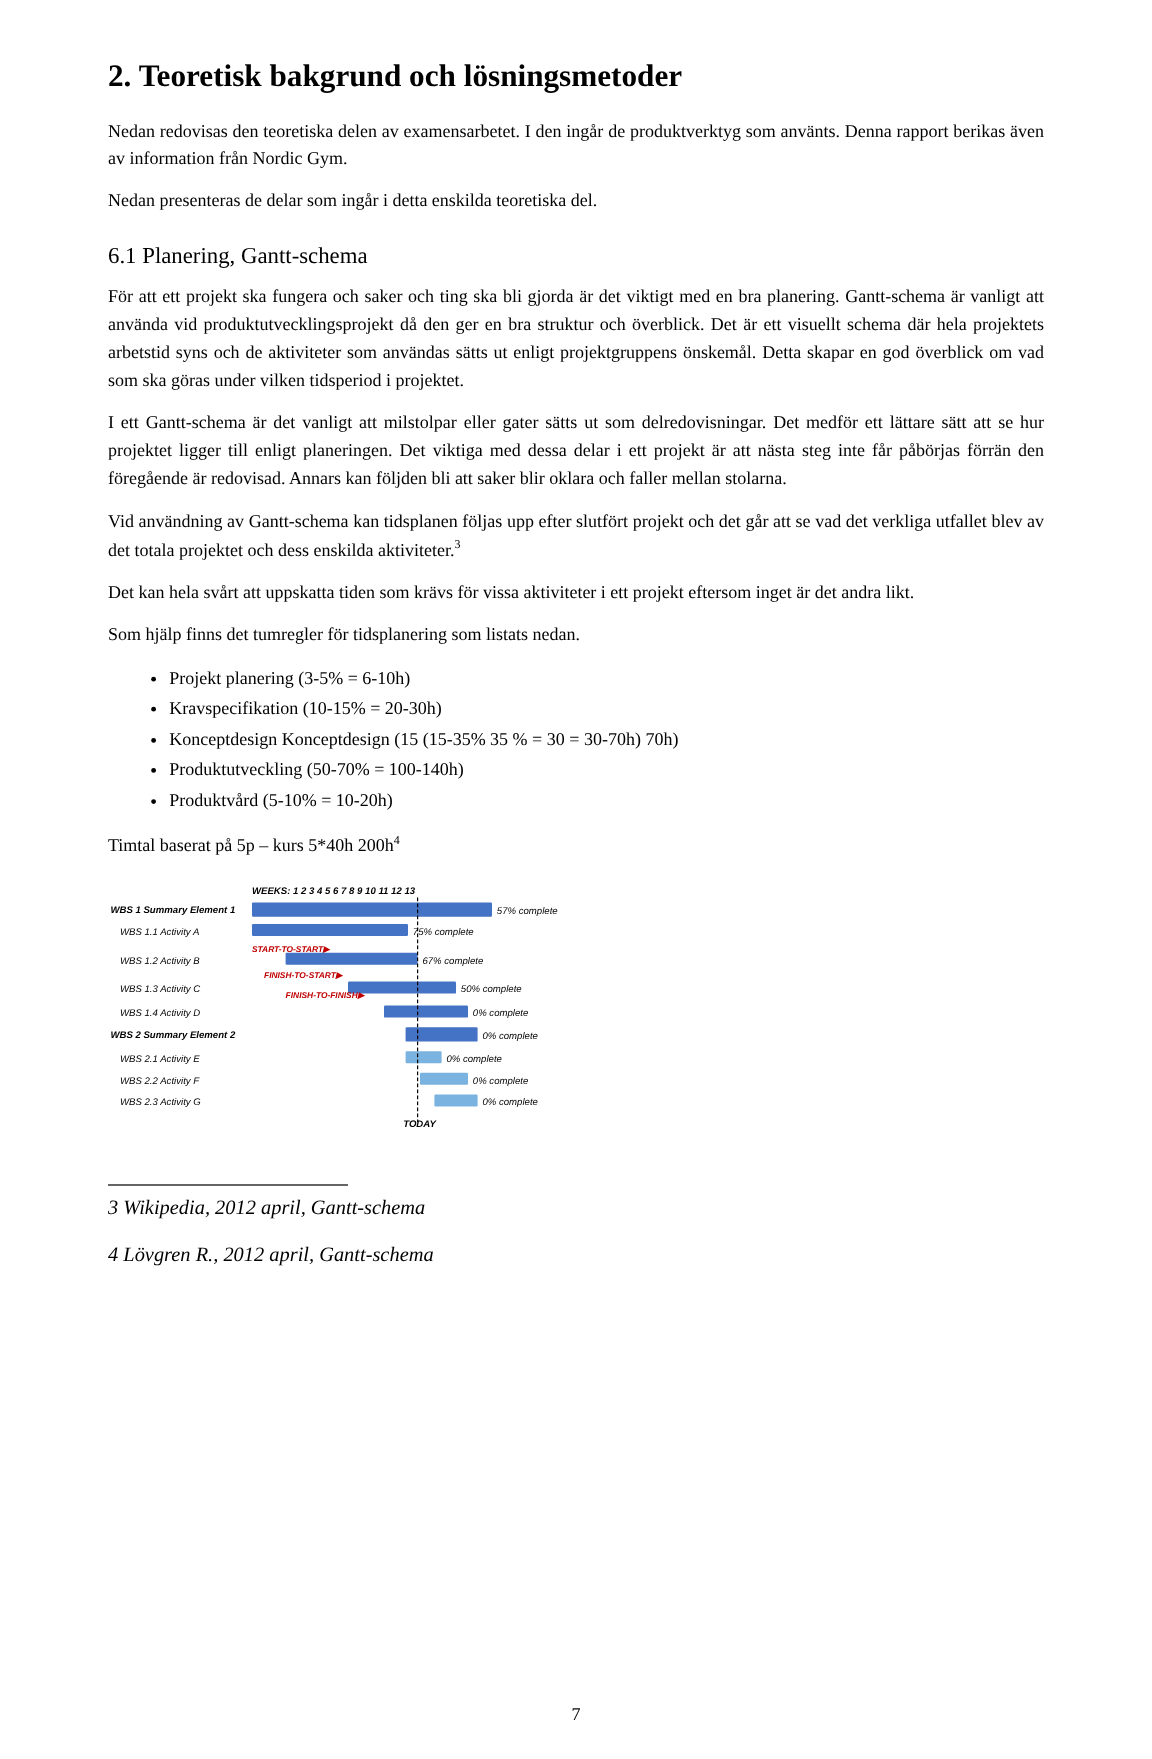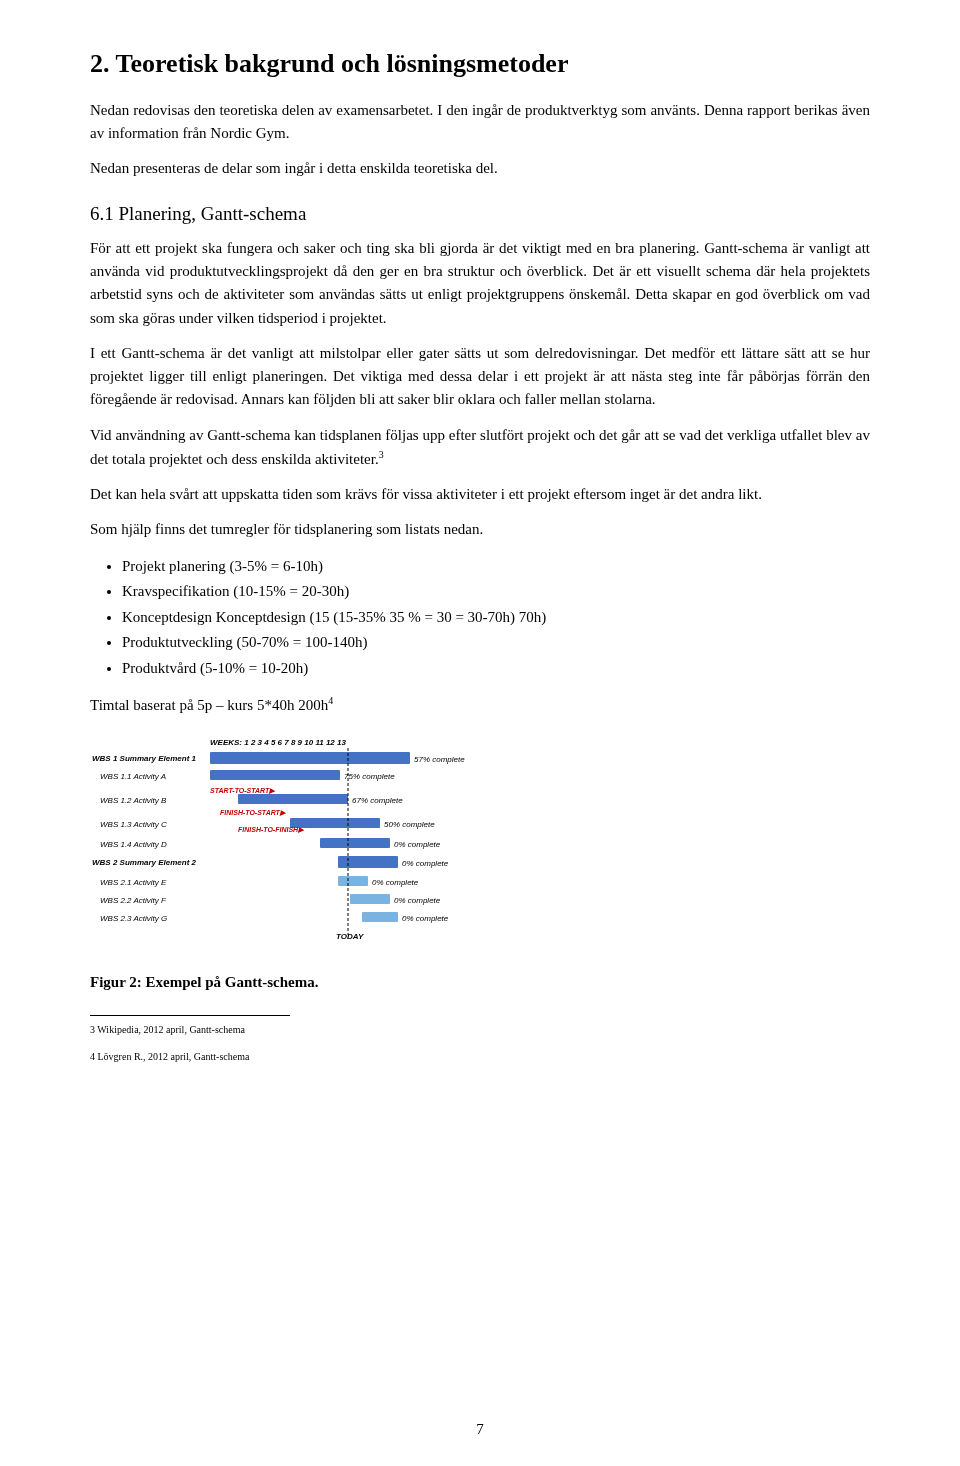--- a/index.html
+++ b/index.html
@@ -30,20 +30,21 @@
       line-height: 1.55;
       margin-bottom: 12px;
       text-align: justify;
     }
     ul {
       margin: 8px 0 12px 32px;
       line-height: 1.7;
     }
     ul li {
       list-style-type: disc;
+      margin-left: 19px;
     }
     .timtal {
       margin-bottom: 16px;
       line-height: 1.55;
     }
     .figure-container {
       margin: 18px 0 6px 0;
       text-align: left;
     }
     .figure-caption {
@@ -52,22 +53,23 @@
       margin-top: 4px;
       margin-bottom: 18px;
     }
     .footnote-divider {
       width: 200px;
       border: none;
       border-top: 1px solid #000;
       margin: 20px 0 6px 0;
     }
     .footnotes {
-      font-size: 10px;
+      font-size: 17px;
       line-height: 1.6;
+      font-style: italic;
     }
     .page-number {
       position: absolute;
       bottom: 28px;
       left: 50%;
       transform: translateX(-50%);
       font-size: 15px;
     }
     
     .gantt-wrapper {
@@ -162,21 +164,20 @@
 
       <text x="10" y="186" font-size="8">WBS 2.3  Activity G</text>
       <rect x="272" y="177" width="36" height="10" fill="#7ab3e0" rx="1"></rect>
       <text x="312" y="186" font-size="8">0% complete</text>
 
       <text x="246" y="204" font-size="8" font-weight="bold">TODAY</text>
 
       <line x1="258" y1="13" x2="258" y2="200" stroke="#000" stroke-width="1" stroke-dasharray="3,2"></line>
     </svg>
   </div>
-  <p class="figure-caption">Figur 2: Exempel på Gantt-schema.</p>
 </div>
 
 <hr class="footnote-divider">
 
 <div class="footnotes">
   <p>3 Wikipedia, 2012 april, Gantt-schema</p>
   <p>4 Lövgren R., 2012 april, Gantt-schema</p>
 </div>
 
 <div class="page-number">7</div>

